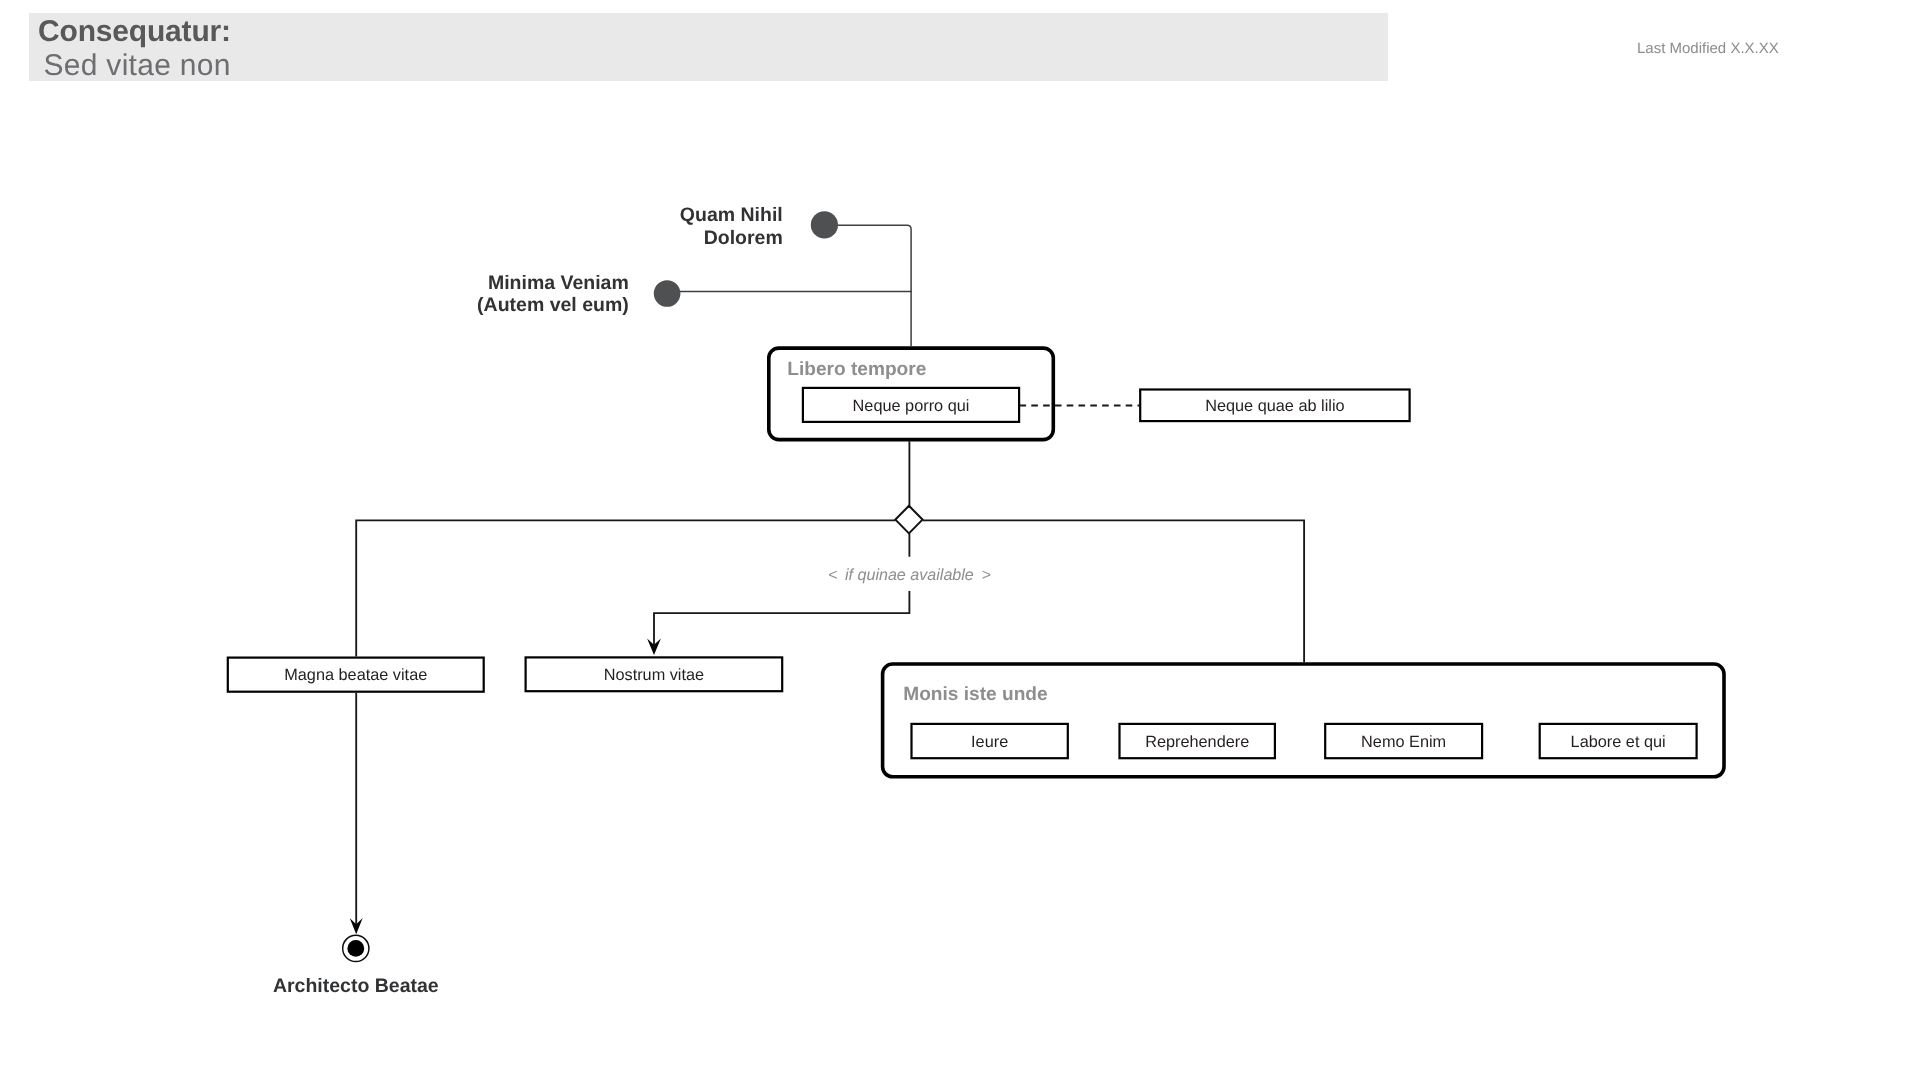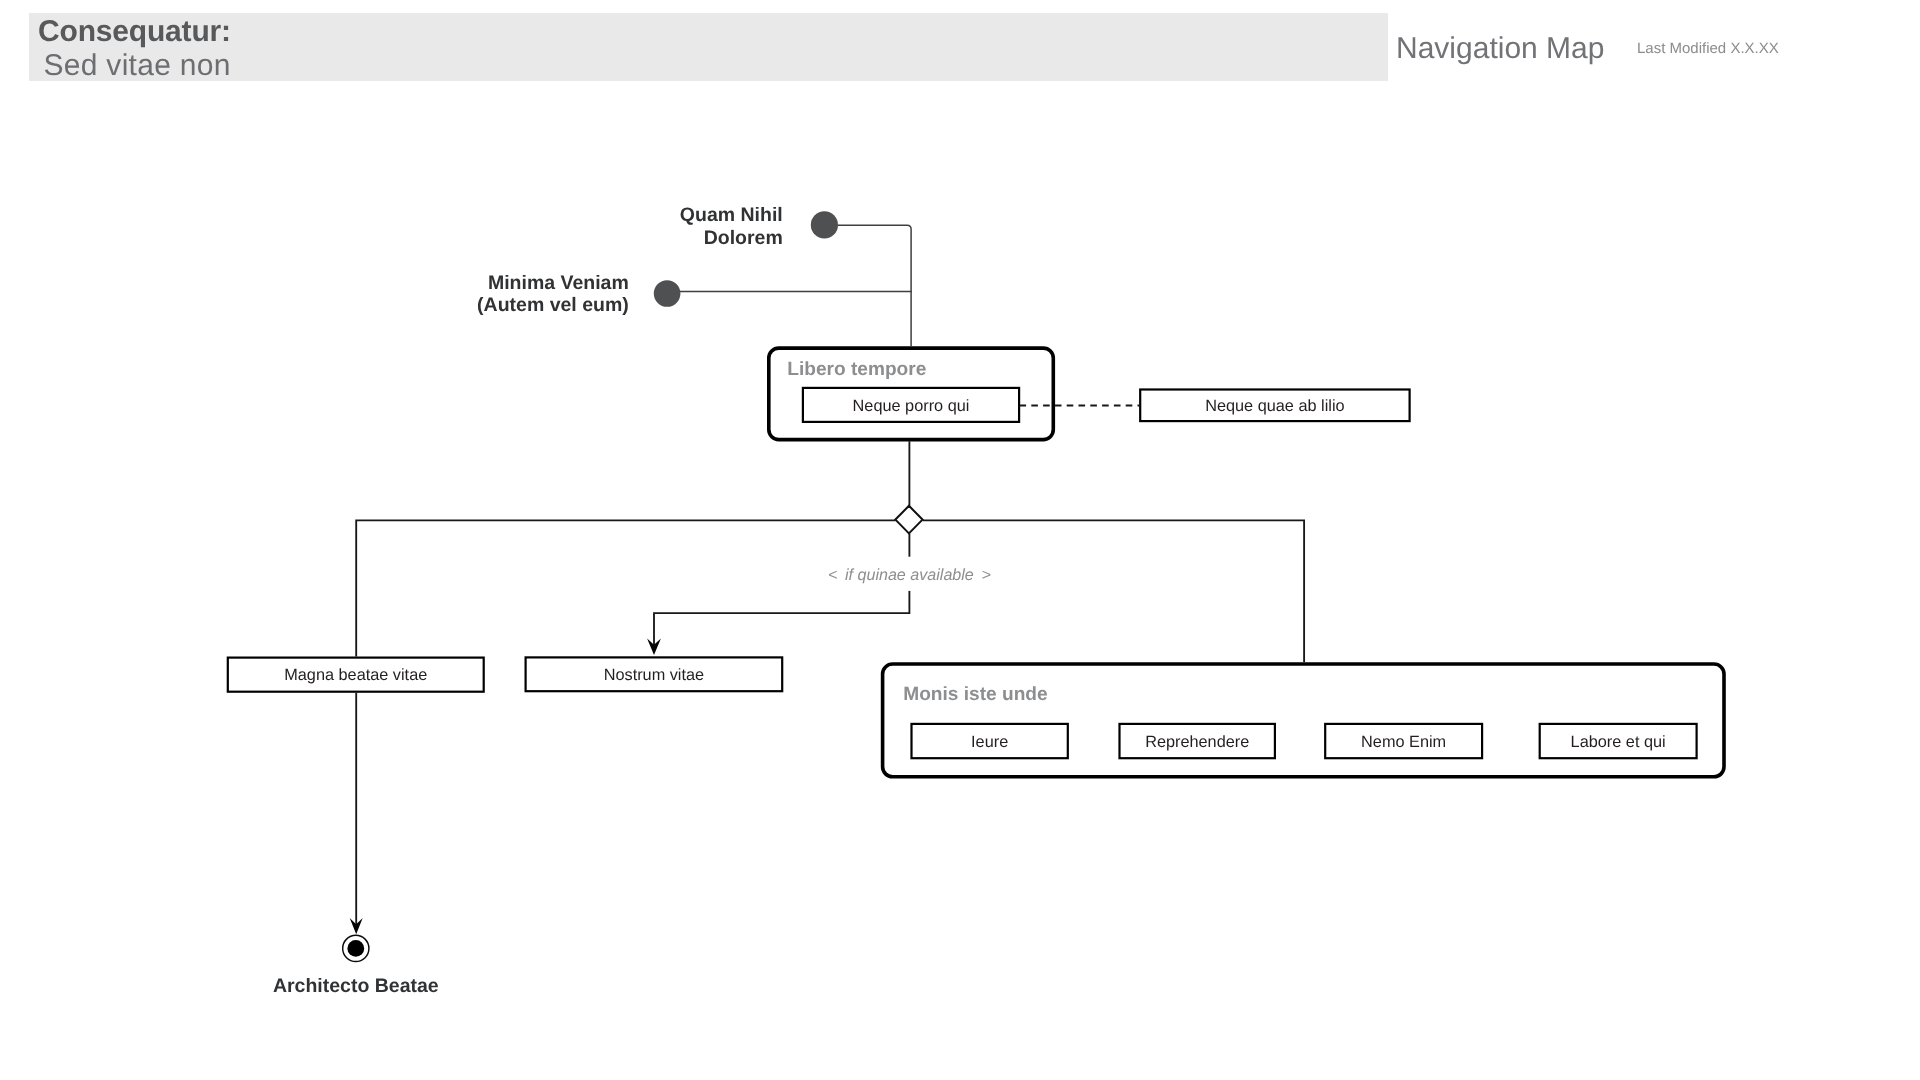--- a/index.html
+++ b/index.html
@@ -44,21 +44,20 @@
 </head>
 <body>
 
 <div id="page">
 
   <div id="header-bar"></div>
   <div id="header-title">
     <span class="title-strong">Consequatur:</span>
     <span class="title-light">Sed vitae non</span>
   </div>
-  <div id="doc-kind">Navigation Map</div>
   <div id="doc-modified">Last Modified X.X.XX</div>
 
   <svg id="diagram" viewBox="0 0 1920 1080">
     <g id="edges">
         <path class="edge-thin" d="M 838 225.3 H 907.1 Q 911.1 225.3 911.1 229.3 V 346.3"></path>
         <path class="edge-thin" d="M 680 291.6 H 911.8"></path>
         <path class="edge" d="M 909.4 441.3 V 505.8"></path>
         <path class="edge" d="M 895.4 520.4 H 356.2 V 656.5"></path>
         <path class="edge" d="M 922.5 520.4 H 1304.1 V 662.2"></path>
         <path class="edge" d="M 909.4 533.4 V 613.1 H 654 V 648"></path>

